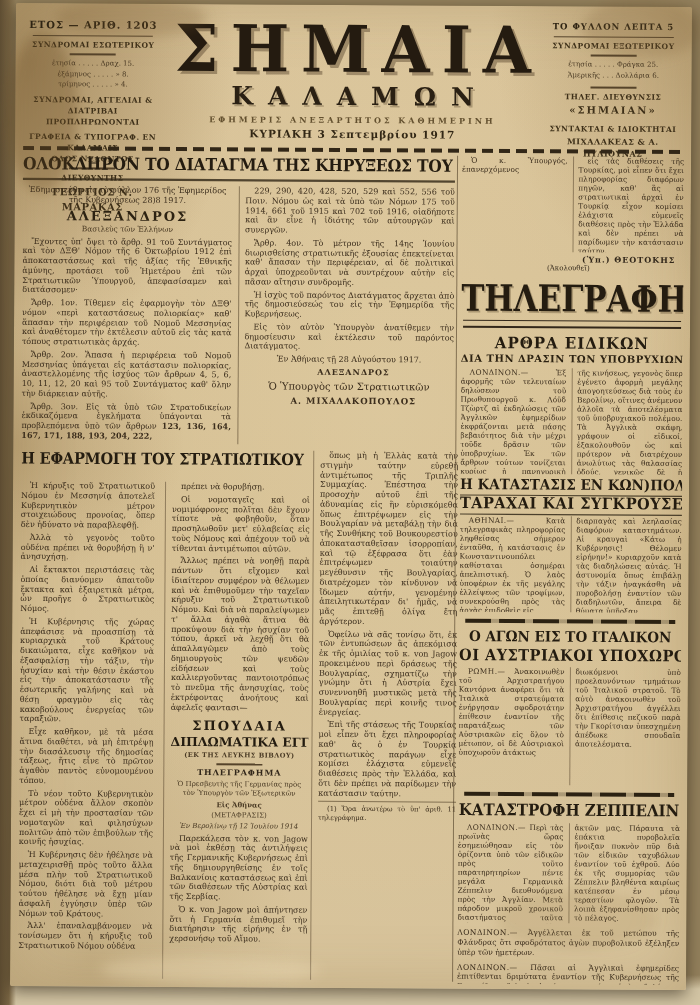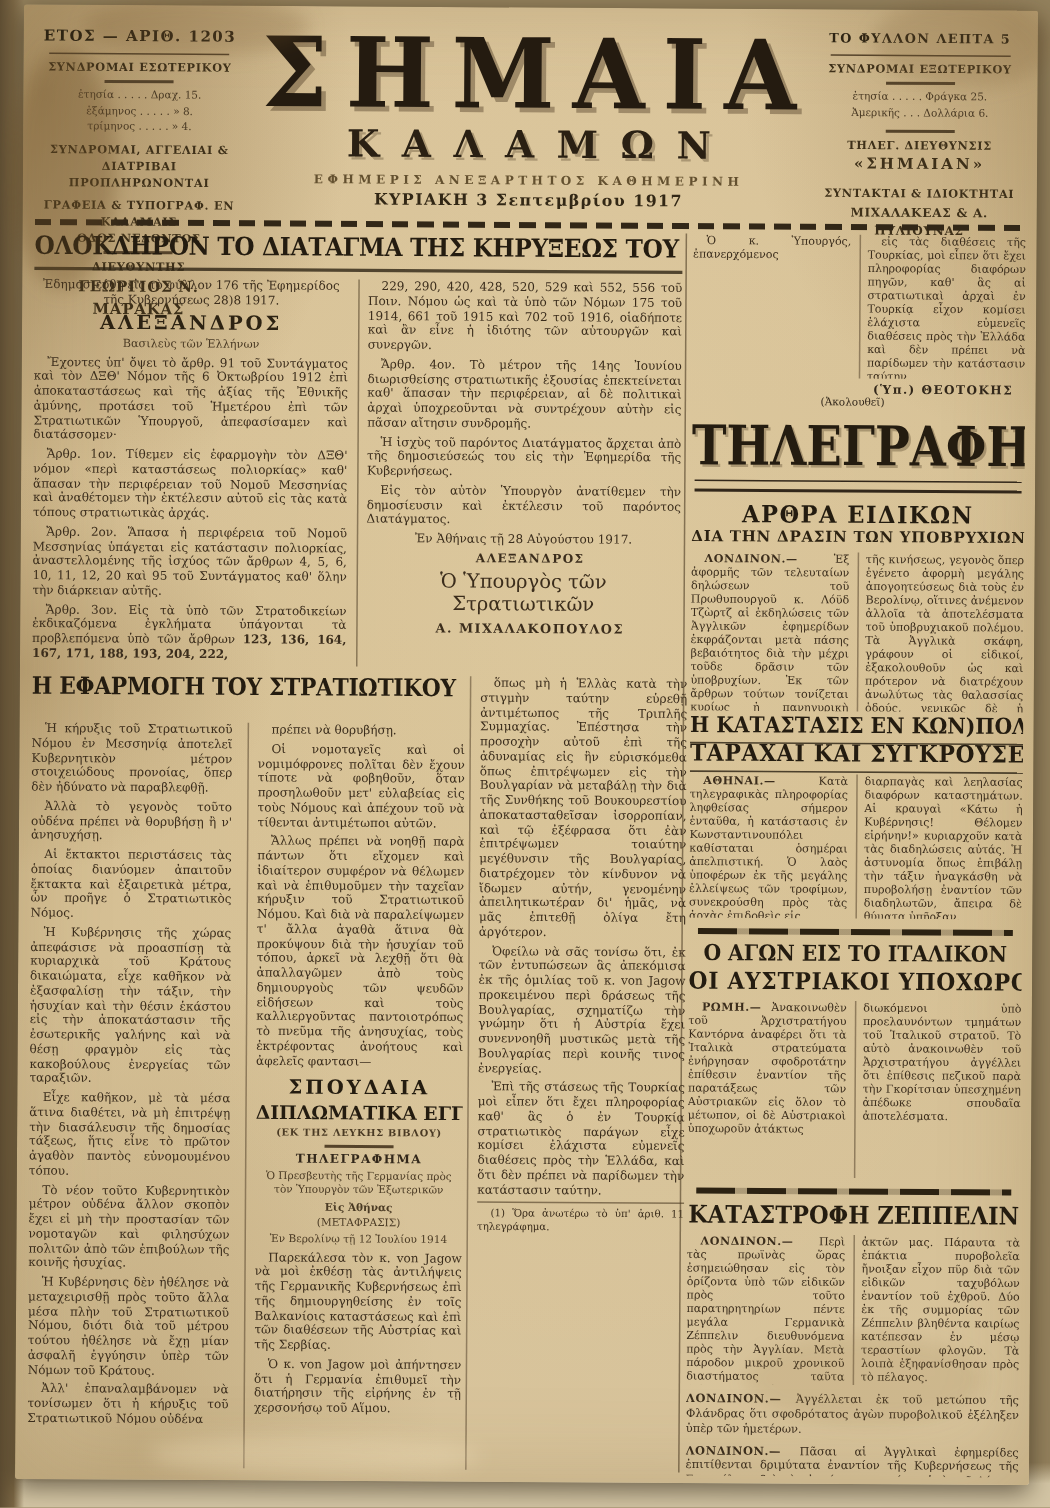--- a/index.html
+++ b/index.html
@@ -104,21 +104,21 @@
   }
   .banner-rule{height:5px;border-top:1px solid #32271a;border-bottom:2px solid #32271a;margin:4px 2px 6px;}
   .sect-title{font-weight:bold;font-size:15px;text-align:center;color:#241c10;letter-spacing:1px;margin:2px 0 1px;transform:scaleY(1.05);}
   .art-title{font-weight:bold;font-size:10px;text-align:center;color:#2c2212;letter-spacing:.5px;margin:1px 0 4px;white-space:nowrap;}
   .art-h-ul{font-weight:bold;text-align:center;color:#241c10;white-space:nowrap;transform:scaleY(1.08);margin:2px 0;}
   .art-h-ul span{border-bottom:1.5px solid rgba(40,31,16,.8);padding-bottom:2px;}
   .h-l1{font-size:13.5px;}
   .h-l2{font-size:14.5px;letter-spacing:.5px;}
   .heavy-rule{height:4px;background:repeating-linear-gradient(90deg,#2c2212 0 26px,rgba(44,34,18,.25) 26px 34px);margin:7px 6px 5px;}
   .wide-p{font-size:7.6px;line-height:1.3;text-align:justify;color:#3b2d1c;margin-top:5px;}
-  .dl{font-weight:bold;letter-spacing:.4px;}
+  .dl{font-weight:normal;letter-spacing:.4px;}
   .rt-art{margin-bottom:2px;}
 </style>
 </head>
 <body>
 
 <div class="paper">
 
   <div class="masthead">
     <div class="mh-side">
       <div class="issue-line">ΕΤΟΣ — ΑΡΙΘ. 1203</div>
@@ -169,21 +169,21 @@
       <p>Ἄρθρ. 2ον. Ἅπασα ἡ περιφέρεια τοῦ Νομοῦ Μεσσηνίας ὑπάγεται εἰς κατάστασιν πολιορκίας, ἀναστελλομένης τῆς ἰσχύος τῶν ἄρθρων 4, 5, 6, 10, 11, 12, 20 καὶ 95 τοῦ Συντάγματος καθ' ὅλην τὴν διάρκειαν αὐτῆς.</p>
       <p><span>Ἄρθρ. 3ον. Εἰς τὰ ὑπὸ τῶν Στρατοδικείων ἐκδικαζόμενα ἐγκλήματα ὑπάγονται τὰ προβλεπόμενα ὑπὸ τῶν ἄρθρων</span> <b>123, 136, 164, 167, 171, 188, 193, 204, 222,</b></p>
     </div>
     <div class="dcol">
       <p>229, 290, 420, 428, 520, 529 καὶ 552, 556 τοῦ Ποιν. Νόμου ὡς καὶ τὰ ὑπὸ τῶν Νόμων 175 τοῦ 1914, 661 τοῦ 1915 καὶ 702 τοῦ 1916, οἱαδήποτε καὶ ἂν εἶνε ἡ ἰδιότης τῶν αὐτουργῶν καὶ συνεργῶν.</p>
       <p>Ἄρθρ. 4ον. Τὸ μέτρον τῆς 14ης Ἰουνίου διωρισθείσης στρατιωτικῆς ἐξουσίας ἐπεκτείνεται καθ' ἅπασαν τὴν περιφέρειαν, αἱ δὲ πολιτικαὶ ἀρχαὶ ὑποχρεοῦνται νὰ συντρέχουν αὐτὴν εἰς πᾶσαν αἴτησιν συνδρομῆς.</p>
       <p>Ἡ ἰσχὺς τοῦ παρόντος Διατάγματος ἄρχεται ἀπὸ τῆς δημοσιεύσεώς του εἰς τὴν Ἐφημερίδα τῆς Κυβερνήσεως.</p>
       <p>Εἰς τὸν αὐτὸν Ὑπουργὸν ἀνατίθεμεν τὴν δημοσίευσιν καὶ ἐκτέλεσιν τοῦ παρόντος Διατάγματος.</p>
       <p class="ctr">Ἐν Ἀθήναις τῇ 28 Αὐγούστου 1917.</p>
       <p class="sig">ΑΛΕΞΑΝΔΡΟΣ</p>
-      <p class="ctr" style="font-size:13px">Ὁ Ὑπουργὸς τῶν Στρατιωτικῶν</p>
+      <p class="ctr" style="font-size:10px">Ὁ Ὑπουργὸς τῶν Στρατιωτικῶν</p>
       <p class="sig" style="font-size:8.5px">Α. ΜΙΧΑΛΑΚΟΠΟΥΛΟΣ</p>
     </div>
   </div>
 
   <div class="headline2"><span>Η ΕΦΑΡΜΟΓΗ ΤΟΥ ΣΤΡΑΤΙΩΤΙΚΟΥ ΝΟΜΟΥ</span></div>
   <div class="colA col-text">
     <p>Ἡ κήρυξις τοῦ Στρατιωτικοῦ Νόμου ἐν Μεσσηνίᾳ ἀποτελεῖ Κυβερνητικὸν μέτρον στοιχειώδους προνοίας, ὅπερ δὲν ἠδύνατο νὰ παραβλεφθῇ.</p>
     <p>Ἀλλὰ τὸ γεγονὸς τοῦτο οὐδένα πρέπει νὰ θορυβήσῃ ἢ ν' ἀνησυχήσῃ.</p>
     <p>Αἱ ἔκτακτοι περιστάσεις τὰς ὁποίας διανύομεν ἀπαιτοῦν ἔκτακτα καὶ ἐξαιρετικὰ μέτρα, ὧν προῆγε ὁ Στρατιωτικὸς Νόμος.</p>
     <p>Ἡ Κυβέρνησις τῆς χώρας ἀπεφάσισε νὰ προασπίσῃ τὰ κυριαρχικὰ τοῦ Κράτους δικαιώματα, εἶχε καθῆκον νὰ ἐξασφαλίσῃ τὴν τάξιν, τὴν ἡσυχίαν καὶ τὴν θέσιν ἑκάστου εἰς τὴν ἀποκατάστασιν τῆς ἐσωτερικῆς γαλήνης καὶ νὰ θέσῃ φραγμὸν εἰς τὰς κακοβούλους ἐνεργείας τῶν ταραξιῶν.</p>
@@ -199,21 +199,21 @@
     <div class="docs-head">
       <div class="docs-title1">ΣΠΟΥΔΑΙΑ</div>
       <div class="docs-title2">ΔΙΠΛΩΜΑΤΙΚΑ ΕΓΓΡΑΦΑ</div>
       <div class="docs-src">(ΕΚ ΤΗΣ ΛΕΥΚΗΣ ΒΙΒΛΟΥ)</div>
       <div class="mini-rule short"></div>
       <div class="docs-kind">ΤΗΛΕΓΡΑΦΗΜΑ</div>
     </div>
     <div class="doc-meta">Ὁ Πρεσβευτὴς τῆς Γερμανίας πρὸς τὸν Ὑπουργὸν τῶν Ἐξωτερικῶν</div>
     <div class="doc-meta" style="font-weight:bold">Εἰς Ἀθήνας</div>
     <div class="doc-meta">(ΜΕΤΑΦΡΑΣΙΣ)</div>
-    <div class="doc-meta" style="">Ἐν Βερολίνῳ τῇ 12 Ἰουλίου 1914</div>
+    <div class="doc-meta" style="font-style:italic">Ἐν Βερολίνῳ τῇ 12 Ἰουλίου 1914</div>
     <p>Παρεκάλεσα τὸν κ. von Jagow νὰ μοὶ ἐκθέσῃ τὰς ἀντιλήψεις τῆς Γερμανικῆς Κυβερνήσεως ἐπὶ τῆς δημιουργηθείσης ἐν τοῖς Βαλκανίοις καταστάσεως καὶ ἐπὶ τῶν διαθέσεων τῆς Αὐστρίας καὶ τῆς Σερβίας.</p>
     <p>Ὁ κ. von Jagow μοὶ ἀπήντησεν ὅτι ἡ Γερμανία ἐπιθυμεῖ τὴν διατήρησιν τῆς εἰρήνης ἐν τῇ χερσονήσῳ τοῦ Αἵμου.</p>
   </div>
   <div class="colC col-text">
     <p>ὅπως μὴ ἡ Ἑλλὰς κατὰ τὴν στιγμὴν ταύτην εὑρεθῇ ἀντιμέτωπος τῆς Τριπλῆς Συμμαχίας. Ἐπέστησα τὴν προσοχὴν αὐτοῦ ἐπὶ τῆς ἀδυναμίας εἰς ἣν εὑρισκόμεθα ὅπως ἐπιτρέψωμεν εἰς τὴν Βουλγαρίαν νὰ μεταβάλῃ τὴν διὰ τῆς Συνθήκης τοῦ Βουκουρεστίου ἀποκατασταθεῖσαν ἰσορροπίαν, καὶ τῷ ἐξέφρασα ὅτι ἐὰν ἐπιτρέψωμεν τοιαύτην μεγέθυνσιν τῆς Βουλγαρίας, διατρέχομεν τὸν κίνδυνον νὰ ἴδωμεν αὐτήν, γενομένην ἀπειλητικωτέραν δι' ἡμᾶς, νὰ μᾶς ἐπιτεθῇ ὀλίγα ἔτη ἀργότερον.</p>
     <p>Ὀφείλω νὰ σᾶς τονίσω ὅτι, ἐκ τῶν ἐντυπώσεων ἃς ἀπεκόμισα ἐκ τῆς ὁμιλίας τοῦ κ. von Jagow προκειμένου περὶ δράσεως τῆς Βουλγαρίας, σχηματίζω τὴν γνώμην ὅτι ἡ Αὐστρία ἔχει συνεννοηθῆ μυστικῶς μετὰ τῆς Βουλγαρίας περὶ κοινῆς τινος ἐνεργείας.</p>
     <p>Ἐπὶ τῆς στάσεως τῆς Τουρκίας μοὶ εἶπεν ὅτι ἔχει πληροφορίας καθ' ἃς ὁ ἐν Τουρκίᾳ στρατιωτικὸς παράγων εἶχε κομίσει ἐλάχιστα εὐμενεῖς διαθέσεις πρὸς τὴν Ἑλλάδα, καὶ ὅτι δὲν πρέπει νὰ παρίδωμεν τὴν κατάστασιν ταύτην.</p>
     <p class="footnote">(1) Ὅρα ἀνωτέρω τὸ ὑπ' ἀριθ. 11 τηλεγράφημα.</p>
   </div>
 
@@ -270,21 +270,21 @@
       </div>
     </div>
 
     <div class="heavy-rule"></div>
     <div class="art-h-ul" style="font-size:15px"><span style="border-bottom:none">ΚΑΤΑΣΤΡΟΦΗ ΖΕΠΠΕΛΙΝ</span></div>
     <div class="rt-cols col-text rt-art" style="height:100px;margin-top:4px">
       <div class="rt-col">
         <p><b class="dl">ΛΟΝΔΙΝΟΝ.— </b><span>Περὶ τὰς πρωϊνὰς ὥρας ἐσημειώθησαν εἰς τὸν ὁρίζοντα ὑπὸ τῶν εἰδικῶν πρὸς τοῦτο παρατηρητηρίων πέντε μεγάλα Γερμανικὰ Ζέππελιν διευθυνόμενα πρὸς τὴν Ἀγγλίαν. Μετὰ πάροδον μικροῦ χρονικοῦ διαστήματος ταῦτα διήρχοντο μὲ μεγάλην ταχύτητα ὑπεράνω τῶν</span></p>
       </div>
       <div class="rt-col">
-        <p style="text-indent:0">ἀκτῶν μας. Πάραυτα τὰ ἐπάκτια πυροβολεῖα ἤνοιξαν εἶχον πῦρ διὰ τῶν εἰδικῶν ταχυβόλων ἐναντίον τοῦ ἐχθροῦ. Δύο ἐκ τῆς συμμορίας τῶν Ζέππελιν βληθέντα καιρίως κατέπεσαν ἐν μέσῳ τεραστίων φλογῶν. Τὰ λοιπὰ ἐξηφανίσθησαν πρὸς τὸ πέλαγος.</p>
+        <p style="text-indent:0">ἀκτῶν μας. Πάραυτα τὰ ἐπάκτια πυροβολεῖα ἤνοιξαν πυκνὸν πῦρ διὰ τῶν εἰδικῶν ταχυβόλων ἐναντίον τοῦ ἐχθροῦ. Δύο ἐκ τῆς συμμορίας τῶν Ζέππελιν βληθέντα καιρίως κατέπεσαν ἐν μέσῳ τεραστίων φλογῶν. Τὰ λοιπὰ ἐξηφανίσθησαν πρὸς τὸ πέλαγος.</p>
       </div>
     </div>
 
     <div class="wide-p"><b class="dl">ΛΟΝΔΙΝΟΝ.— </b><span>Ἀγγέλλεται ἐκ τοῦ μετώπου τῆς Φλάνδρας ὅτι σφοδρότατος ἀγὼν πυροβολικοῦ ἐξέληξεν ὑπὲρ τῶν ἡμετέρων.</span></div>
     <div class="wide-p"><b class="dl">ΛΟΝΔΙΝΟΝ.— </b><span>Πᾶσαι αἱ Ἀγγλικαὶ ἐφημερίδες ἐπιτίθενται δριμύτατα ἐναντίον τῆς Κυβερνήσεως τῆς Στοκχόλμης διὰ τὰς ἐσχάτως γενομένας ὑπὸ τοῦ Λάσιγκ ἀποκαλύψεις.</span></div>
   </div>
 
   <div class="stain" style="left:-8px;top:30px;width:70px;height:160px;background:rgba(105,76,36,.30)"></div>
   <div class="stain" style="left:40px;top:-6px;width:150px;height:40px;background:rgba(112,84,42,.22)"></div>
   <div class="stain" style="right:-10px;top:-8px;width:120px;height:60px;background:rgba(118,90,48,.20)"></div>

